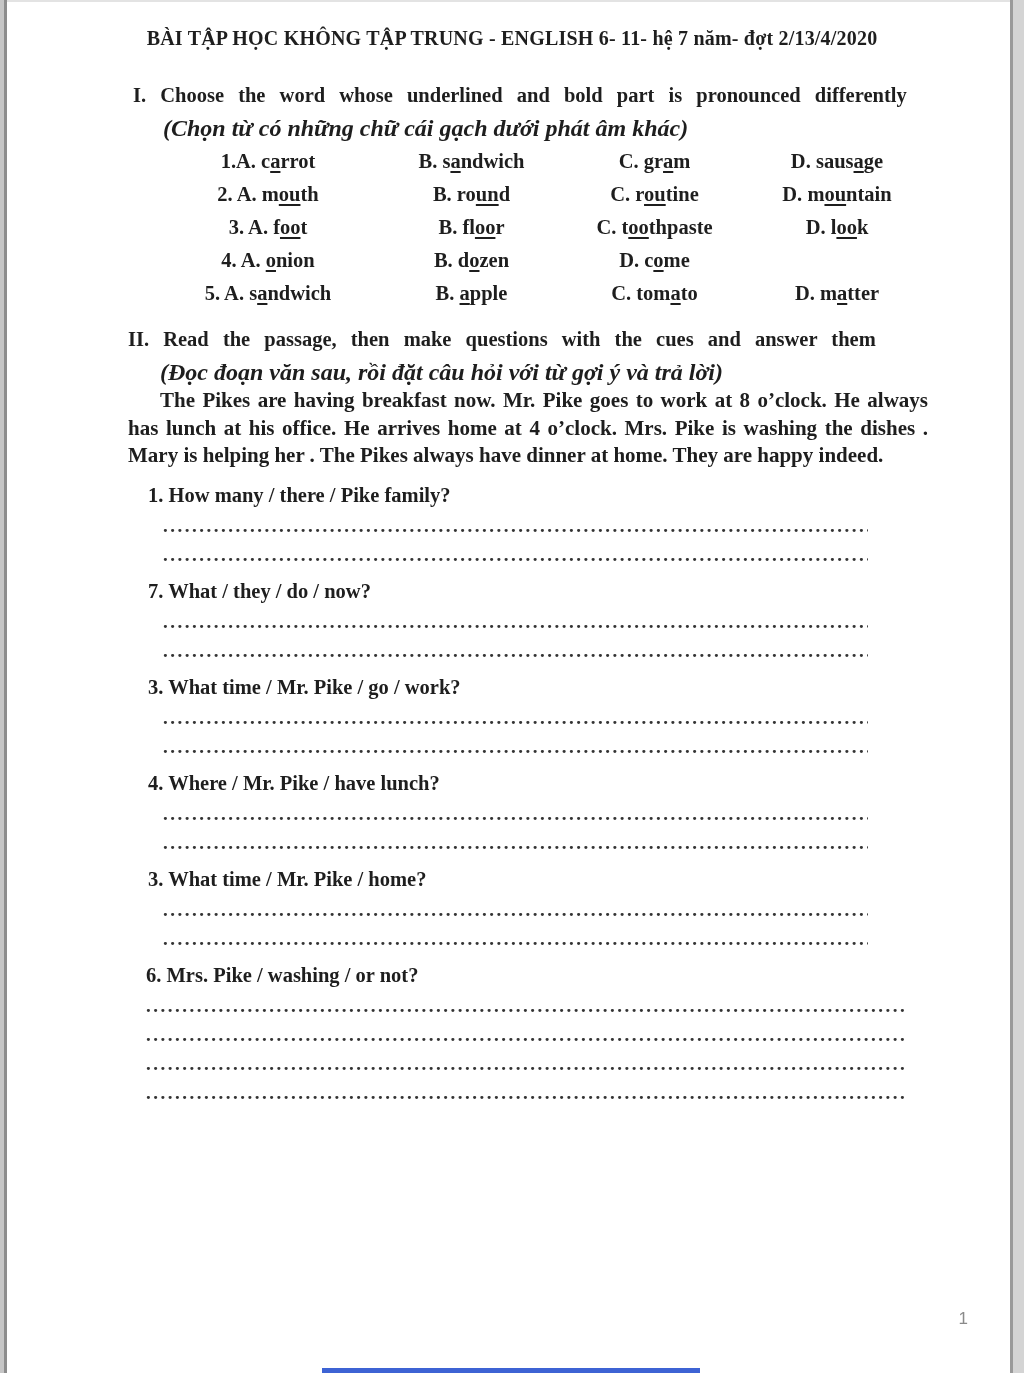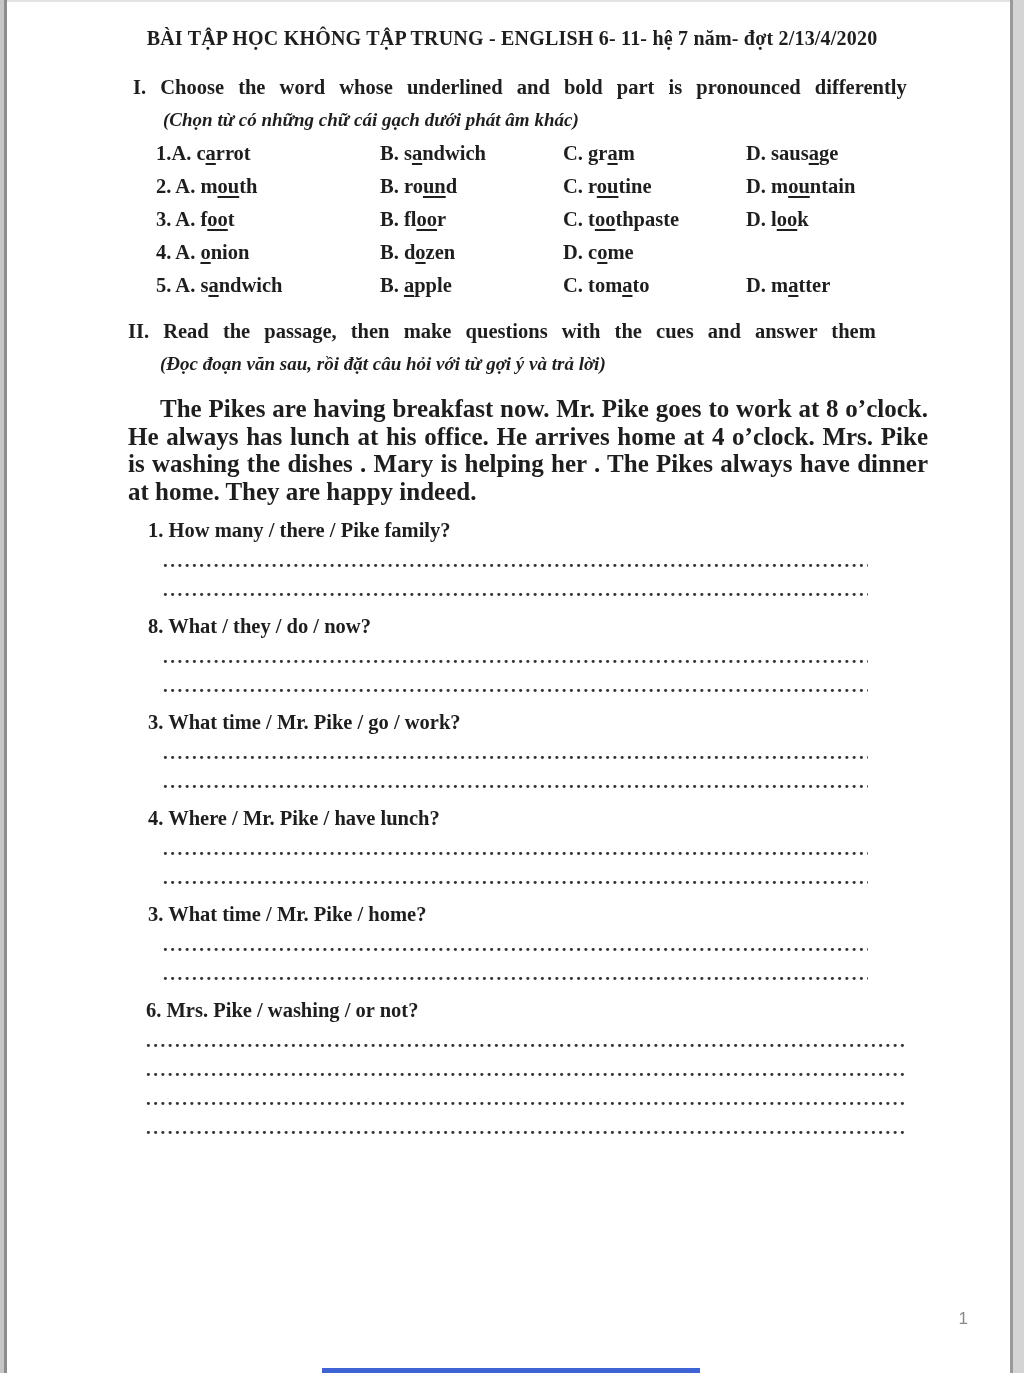--- a/index.html
+++ b/index.html
@@ -24,50 +24,50 @@
   }
   .edge-top {
     position: absolute; left: 0; top: 0; right: 0; height: 2px;
     background: #e3e3e3;
   }
   .title {
     position: absolute; top: 27px; left: 0; width: 100%;
     text-align: center; font-size: 20px; letter-spacing: 0.2px;
   }
   .content {
-    position: absolute; left: 128px; top: 72px; width: 800px;
+    position: absolute; left: 128px; top: 80px; width: 800px;
   }
   .sec-heading {
     font-size: 20.5px; line-height: 31px;
     text-align: justify; word-spacing: 9px;
     margin-left: 5px; width: 795px;
   }
   .hint {
-    font-size: 19px; font-style: italic;
+    font-size: 24px; font-style: italic;
     margin-left: 35px; margin-top: 4px; line-height: 26px;
   }
   .hint2 { margin-left: 32px; }
-  .mcq-table { margin-top: 4px; }
+  .mcq-table { margin-top: 4px; text-align: center; }
   .mcq-row {
     display: grid;
     grid-template-columns: 224px 183px 183px auto;
     margin-left: 28px;
     font-size: 20.5px;
     line-height: 33px;
   }
   .mcq-cell { white-space: nowrap; }
   .ul {
     text-decoration: underline;
     text-underline-offset: 3px;
     text-decoration-thickness: 2px;
   }
   .sec2-heading { margin-top: 14px; margin-left: 0; }
   .passage {
-    font-size: 25px; line-height: 27.5px;
-    text-align: justify; text-indent: 32px; margin-top: 18px;
+    font-size: 21px; line-height: 27.5px;
+    text-align: justify; text-indent: 32px; margin-top: 2px;
   }
   .question {
     font-size: 20.5px; line-height: 26px;
     margin-left: 20px; margin-top: 12px;
   }
   .question.qwide { margin-left: 18px; }
   .answer-line {
     height: 22px; line-height: 22px; overflow: hidden; white-space: nowrap;
     font-size: 19px; letter-spacing: 2.5px; color: #333333;
     margin-left: 35px; width: 705px; margin-top: 7px;
@@ -132,21 +132,21 @@
 
     <div class="sec-heading sec2-heading">II. Read the passage, then make questions with the cues and answer them</div>
     <div class="hint hint2">(Đọc đoạn văn sau, rồi đặt câu hỏi với từ gợi ý và trả lời)</div>
 
     <div class="passage">The Pikes are having breakfast now. Mr. Pike goes to work at 8 o’clock. He always has lunch at his office. He arrives home at 4 o’clock. Mrs. Pike is washing the dishes . Mary is helping her . The Pikes always have dinner at home. They are happy indeed.</div>
 
     <div>
         <div class="question">1. How many / there / Pike family?</div>
         <div class="answer-line">............................................................................................................................................................................................................................</div>
         <div class="answer-line">............................................................................................................................................................................................................................</div>
-        <div class="question">8. What / they / do / now?</div>
+        <div class="question">7. What / they / do / now?</div>
         <div class="answer-line">............................................................................................................................................................................................................................</div>
         <div class="answer-line">............................................................................................................................................................................................................................</div>
         <div class="question">3. What time / Mr. Pike / go / work?</div>
         <div class="answer-line">............................................................................................................................................................................................................................</div>
         <div class="answer-line">............................................................................................................................................................................................................................</div>
         <div class="question">4. Where / Mr. Pike / have lunch?</div>
         <div class="answer-line">............................................................................................................................................................................................................................</div>
         <div class="answer-line">............................................................................................................................................................................................................................</div>
         <div class="question">3. What time / Mr. Pike / home?</div>
         <div class="answer-line">............................................................................................................................................................................................................................</div>

